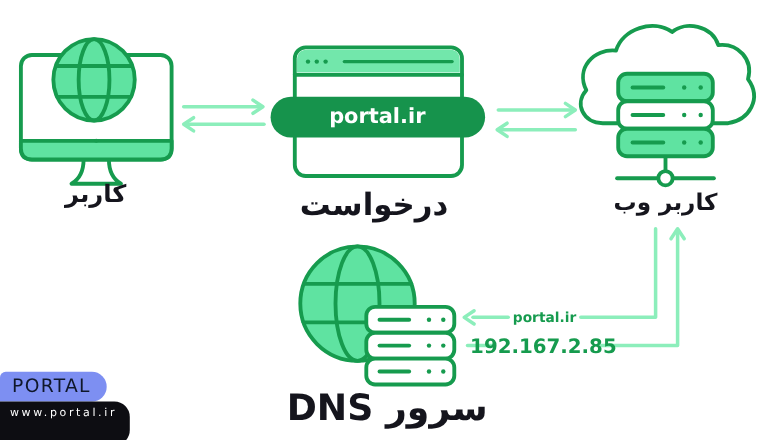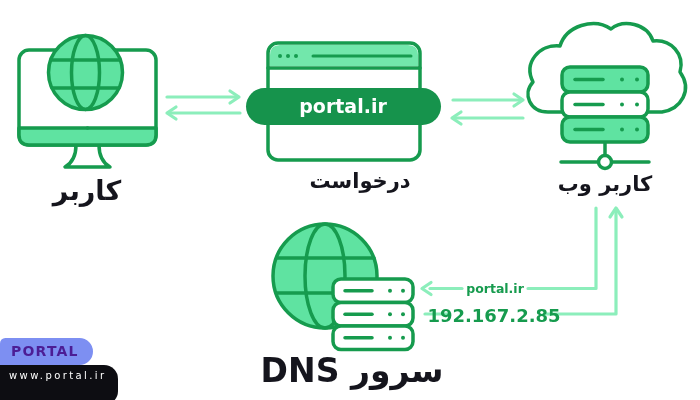--- a/index.html
+++ b/index.html
@@ -16,30 +16,30 @@
   .thin{stroke-width:3}
   .fw{fill:#fff}
   .fl{fill:var(--light-green)}
   .fl2{fill:var(--pale-green)}
   .fn{fill:none}
   .dotd{fill:var(--green);stroke:none}
   .pill{fill:var(--pill-green);stroke:none}
   .mint line,.mint path{stroke:var(--mint);stroke-width:3.2;fill:none;stroke-linecap:round;stroke-linejoin:round}
   
   .lbl{position:absolute;transform:translateX(-50%);font-weight:bold;color:var(--label-dark);white-space:nowrap;direction:rtl}
-  .lbl-user{left:87px;top:175px;font-size:27px}
-  .lbl-request{left:360px;top:169px;font-size:21px}
+  .lbl-user{left:87px;top:165px;font-size:22px}
+  .lbl-request{left:340px;top:169px;font-size:28px}
   .lbl-web{left:605px;top:172px;font-size:21px}
   .lbl-dns{left:352px;top:351px;font-size:33px}
   .pill-text{position:absolute;left:343px;top:95px;transform:translateX(-50%);color:#fff;font-weight:bold;font-size:19px;white-space:nowrap}
   .flow-lbl{position:absolute;transform:translateX(-50%);color:var(--green);font-weight:bold;white-space:nowrap}
   .flow-query{left:495px;top:281px;font-size:12.5px}
   .flow-ip{left:494px;top:305px;font-size:18px}
   .logo-badge{position:absolute;left:0;top:338px;height:27px;line-height:27px;padding:0 14px 0 11px;
-    background:var(--logo-blue);color:#4c1d95;font-weight:bold;font-size:14px;letter-spacing:1.2px;
+    background:var(--logo-blue);color:#0f172a;font-weight:normal;font-size:17px;letter-spacing:1.2px;
     border-radius:7px 18px 18px 0}
   .logo-url{position:absolute;left:0;top:365px;height:40px;line-height:22px;padding:0 12px 0 9px;
     background:var(--logo-black);color:#fff;font-size:10px;letter-spacing:2.4px;
     border-radius:0 14px 14px 0}
 </style>
 </head>
 <body>
 
 <svg width="700" height="400" viewBox="0 0 700 400">
 

